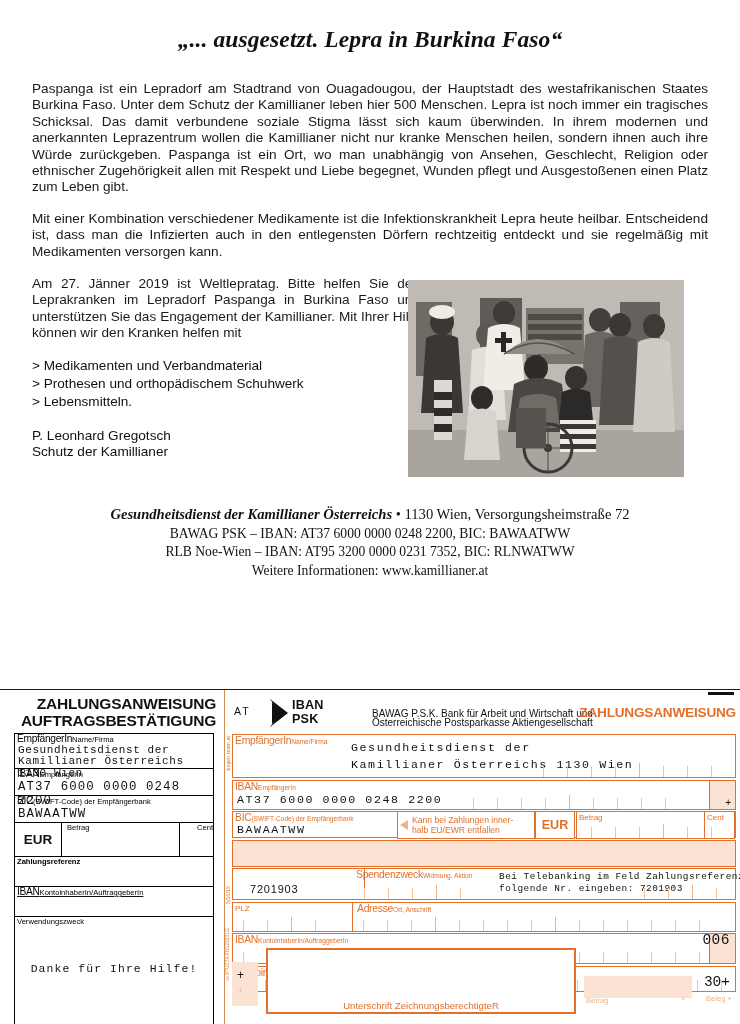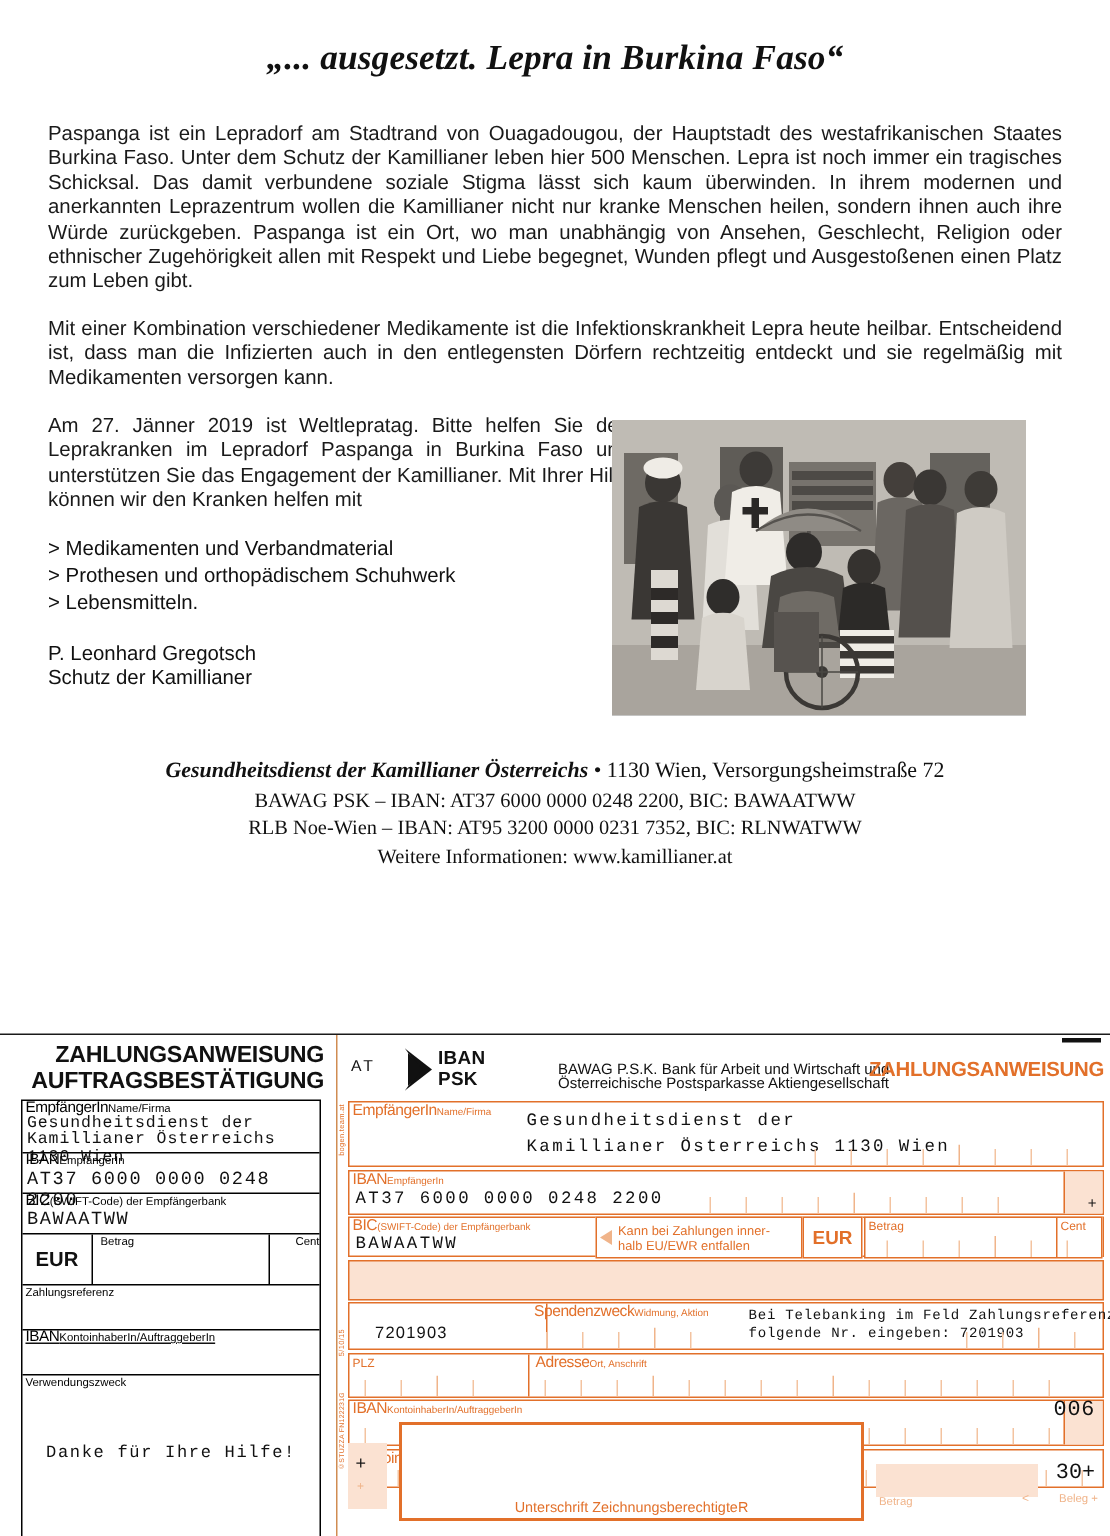--- a/index.html
+++ b/index.html
@@ -80,21 +80,21 @@
   .lbl .big{font-size:10.2px;letter-spacing:-.3px;}
   .mono{
     font-family:"Liberation Mono", monospace;font-size:11px;
     letter-spacing:.6px;padding-left:3px;line-height:11.5px;
   }
   .mono.lg{font-size:12.4px;letter-spacing:1.1px;line-height:14px;}
   .f-emp{height:35px;}
   .f-iban{height:27px;}
   .f-bic{height:27px;}
   .f-eur{height:34px;}
-  .f-ref{height:30px;}
+  .f-ref{height:30px;font-weight:bold;}
   .f-iban2{height:30px;text-decoration:underline;}
   .f-vzw{height:112px;}
   .eur-cell{
     position:absolute;left:0;top:0;width:47px;height:100%;
     border-right:1.6px solid #000;box-sizing:border-box;
     display:flex;align-items:center;justify-content:center;
     font-size:13.5px;font-weight:bold;
   }
   .cent-cell{
     position:absolute;right:0;top:0;width:34px;height:100%;

